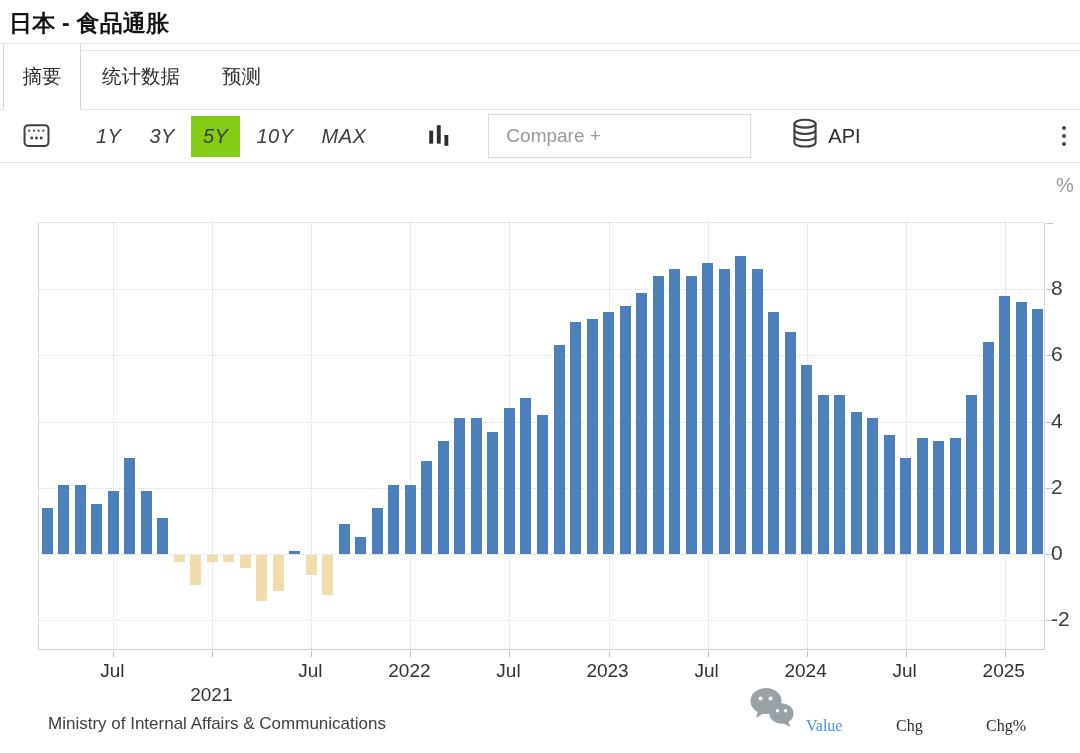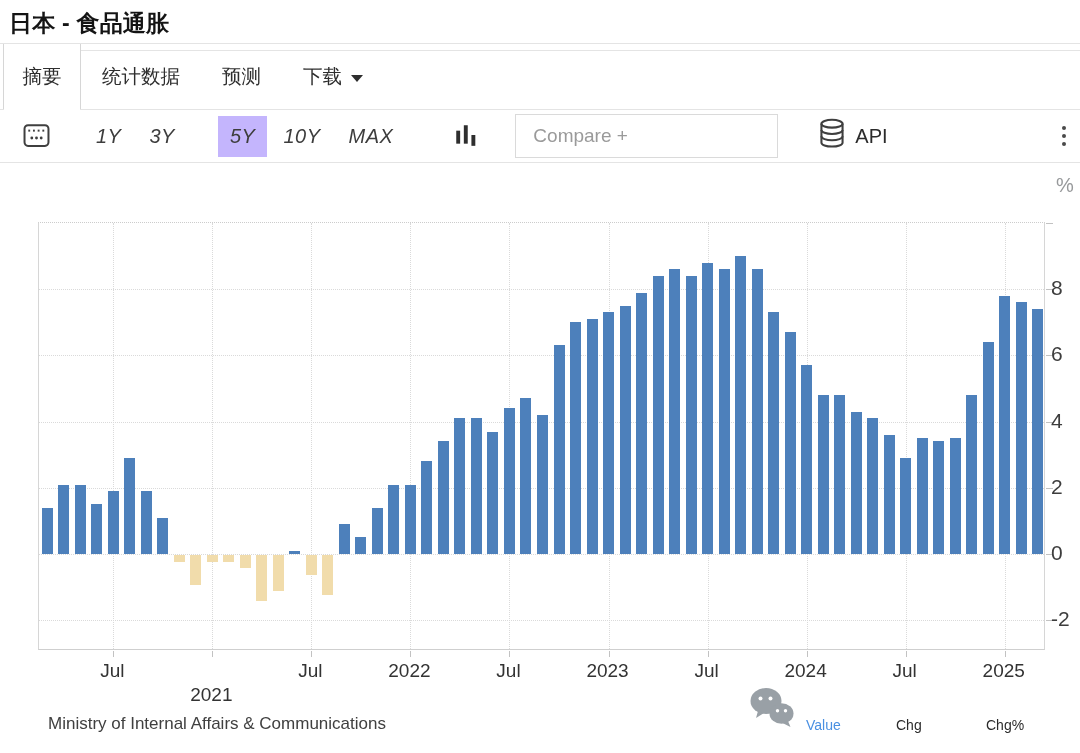--- a/index.html
+++ b/index.html
@@ -21,21 +21,21 @@
   .caret-down { width:0; height:0; border-left:6px solid transparent; border-right:6px solid transparent;
     border-top:7px solid #2e2e2e; margin-left:9px; margin-top:3px; }
 
   
   .toolbar { height:53px; display:flex; align-items:center; border-bottom:1px solid #e4e4e4;
     padding-left:22px; background:#fff; }
   .icon-btn { display:flex; align-items:center; justify-content:center; cursor:pointer; background:none; border:none; }
   .calendar-btn { margin-right:33px; }
   .range-btn { font-size:20px; color:#3d3d3d; padding:9px 12px; margin-right:4px; background:none; border:none;
     cursor:pointer; font-family:"Liberation Sans", sans-serif; letter-spacing:0.5px;font-style:italic; }
-  .range-btn.active { background:#c4b5fd;margin-left:27px; }
+  .range-btn.active { background:#84cc16; }
   .chart-type-btn { margin-left:46px; }
   .compare-input { margin-left:38px; width:263px; height:44px; border:1px solid #dadada; padding-left:17px;
     font-size:19px; color:#555; font-family:"Liberation Sans", sans-serif; outline:none; background:#fff; }
   .compare-input::placeholder { color:#9a9a9a; opacity:1; }
   .tool-link { display:flex; align-items:center; gap:9px; font-size:20px; color:#2b2b2b; cursor:pointer;
     background:none; border:none; font-family:"Liberation Sans", sans-serif; }
   .export-btn { margin-left:33px; }
   .api-btn { margin-left:40px; }
   .kebab-btn { margin-left:auto; margin-right:14px; display:flex; flex-direction:column; gap:4px; cursor:pointer; }
   .kebab-btn i { width:4px; height:4px; border-radius:50%; background:#4a4a4a; }
@@ -48,46 +48,42 @@
     border-top:1px dotted #cccccc; }
   .hgrid { position:absolute; left:0; width:100%; height:0; border-top:1px dotted #dadada; }
   .vgrid { position:absolute; top:0; height:100%; width:0; border-left:1px dotted #dadada; }
   .ytick { position:absolute; width:7px; height:0; border-top:1px solid #c2c2c2; left:1007px; }
   .xtick { position:absolute; height:6px; width:0; border-left:1px solid #c2c2c2; top:428px; }
   .bar { position:absolute; }
   .y-label { position:absolute; left:1051px; width:34px; font-size:21px; color:#3d3d3d; }
   .x-label { position:absolute; font-size:19px; color:#333; transform:translateX(-50%); white-space:nowrap; }
   .source-text { position:absolute; left:48px; top:551px; font-size:17px; color:#404040; }
   .modes { position:absolute; top:554px; }
-  .mode { position:absolute; font-size:14px; color:#2b2b2b; cursor:pointer; background:none; border:none;
-    font-family:Liberation Sans, sans-serif; }
+  .mode { position:absolute; font-size:16px; color:#2b2b2b; cursor:pointer; background:none; border:none;
+    font-family:Liberation Serif, serif; }
   .mode.active { color:#4a90e2; }
   .watermark { position:absolute; left:749px; top:524px; display:flex; align-items:flex-start; pointer-events:none; }
   .watermark-text { font-size:30px; color:#b6babd; margin-left:9px; margin-top:5px; letter-spacing:2px; white-space:nowrap; }
 </style>
 </head>
 <body>
 
 <div class="title-bar">
   <h1>日本 - 食品通胀</h1>
 </div>
 
 <div class="tab-bar">
     <div class="tab active">
       <span>摘要</span>
     </div>
     <div class="tab">
       <span>统计数据</span>
     </div>
     <div class="tab">
       <span>预测</span>
-    </div>
-    <div class="tab">
-      <span>下载</span>
-      <span class="caret-down"></span>
     </div>
   </div>
 
 <div class="toolbar">
   <button class="icon-btn calendar-btn">
     <span>
       <svg width="29" height="27" viewBox="0 0 24 23" fill="none" stroke="#3f3f3f" stroke-width="1.7">
         <rect x="1.8" y="3.6" width="20.4" height="17.6" rx="3"></rect>
         <line x1="5" y1="8.2" x2="6.6" y2="8.2"></line>
           <line x1="9" y1="8.2" x2="10.6" y2="8.2"></line>

